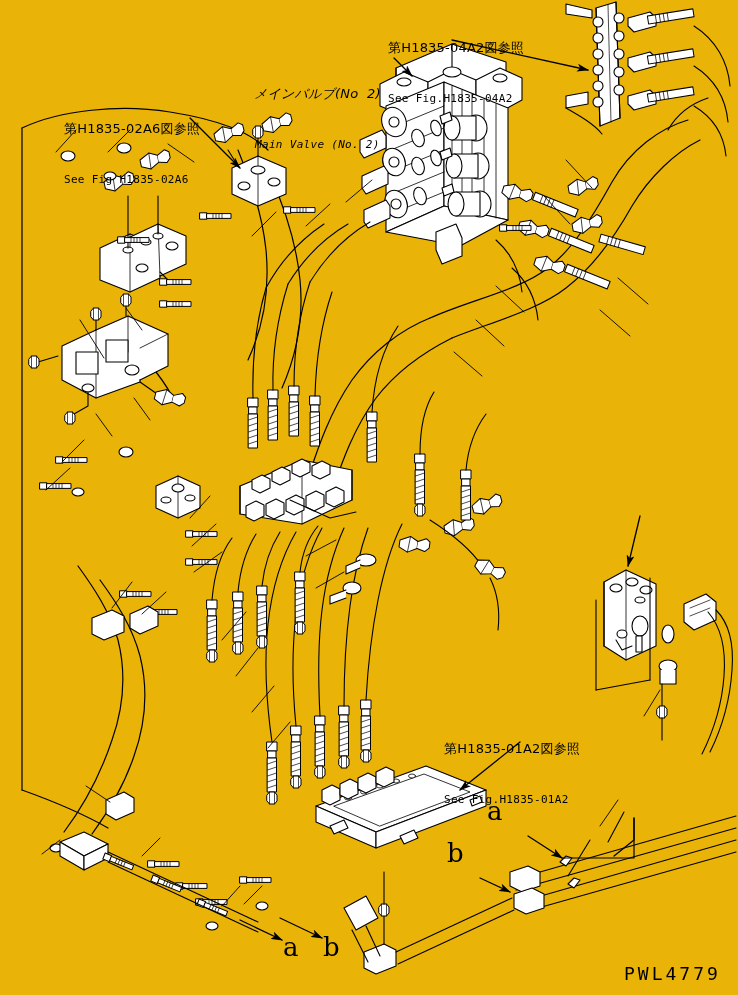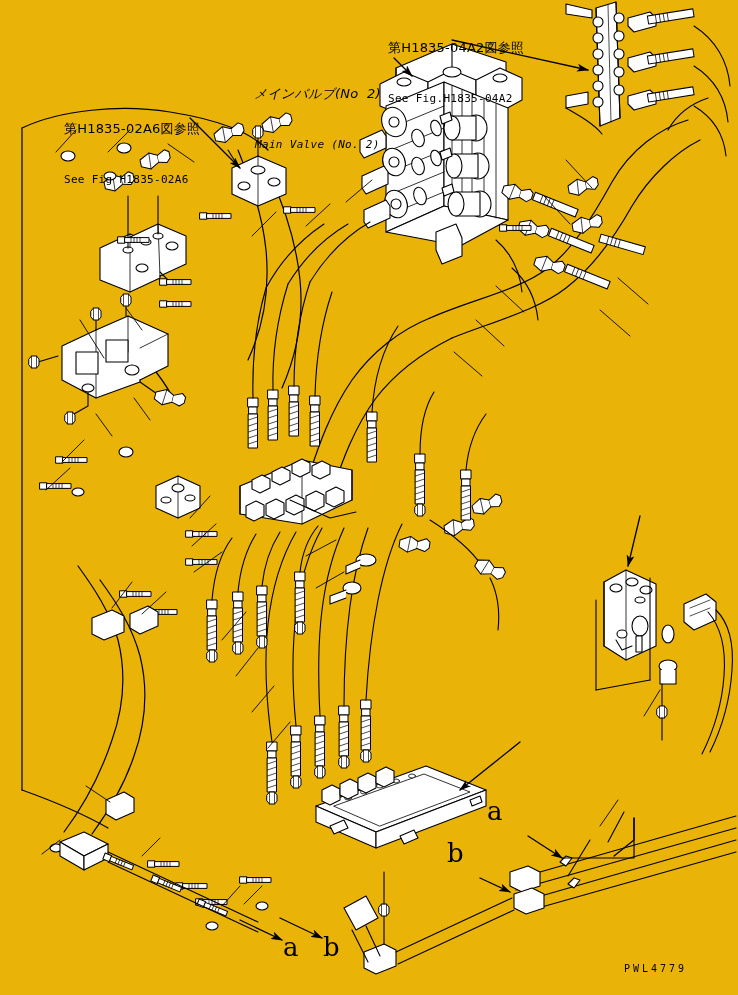--- a/index.html
+++ b/index.html
@@ -46,21 +46,21 @@
   .callout {
     position: absolute;
     font-family: "DejaVu Serif", "Liberation Serif", serif;
     font-size: 26px;
     color: #000000;
     line-height: 1;
   }
   .drawing-no {
     position: absolute;
     font-family: "DejaVu Sans Mono", "Liberation Mono", monospace;
-    font-size: 10px;
+    font-size: 18px;
     letter-spacing: 3px;
     color: #000000;
   }
 </style>
 </head>
 <body>
 
 <div id="sheet">
 
   <svg id="artwork" viewBox="0 0 738 995" xmlns="http://www.w3.org/2000/svg">
@@ -604,20 +604,24 @@
     <span class="jp">メインバルブ(No  2)</span>
     <span class="en" style="padding-left:0;text-align:center;">Main Valve (No. 2)</span>
   </div>
 
   <div class="note" style="left:64px; top:83px;">
     <span class="jp">第H1835-02A6図参照</span>
     <span class="en">See Fig H1835-02A6</span>
   </div>
 
 
+  <div class="note" style="left:444px; top:703px;">
+    <span class="jp">第H1835-01A2図参照</span>
+    <span class="en">See Fig.H1835-01A2</span>
+  </div>
 
   <div class="callout" style="left:487px; top:798px;">a</div>
   <div class="callout" style="left:447px; top:840px;">b</div>
   <div class="callout" style="left:283px; top:934px;">a</div>
   <div class="callout" style="left:323px; top:934px;">b</div>
 
   <div class="drawing-no" style="left:624px; top:963px;">PWL4779</div>
 
 </div>
 

